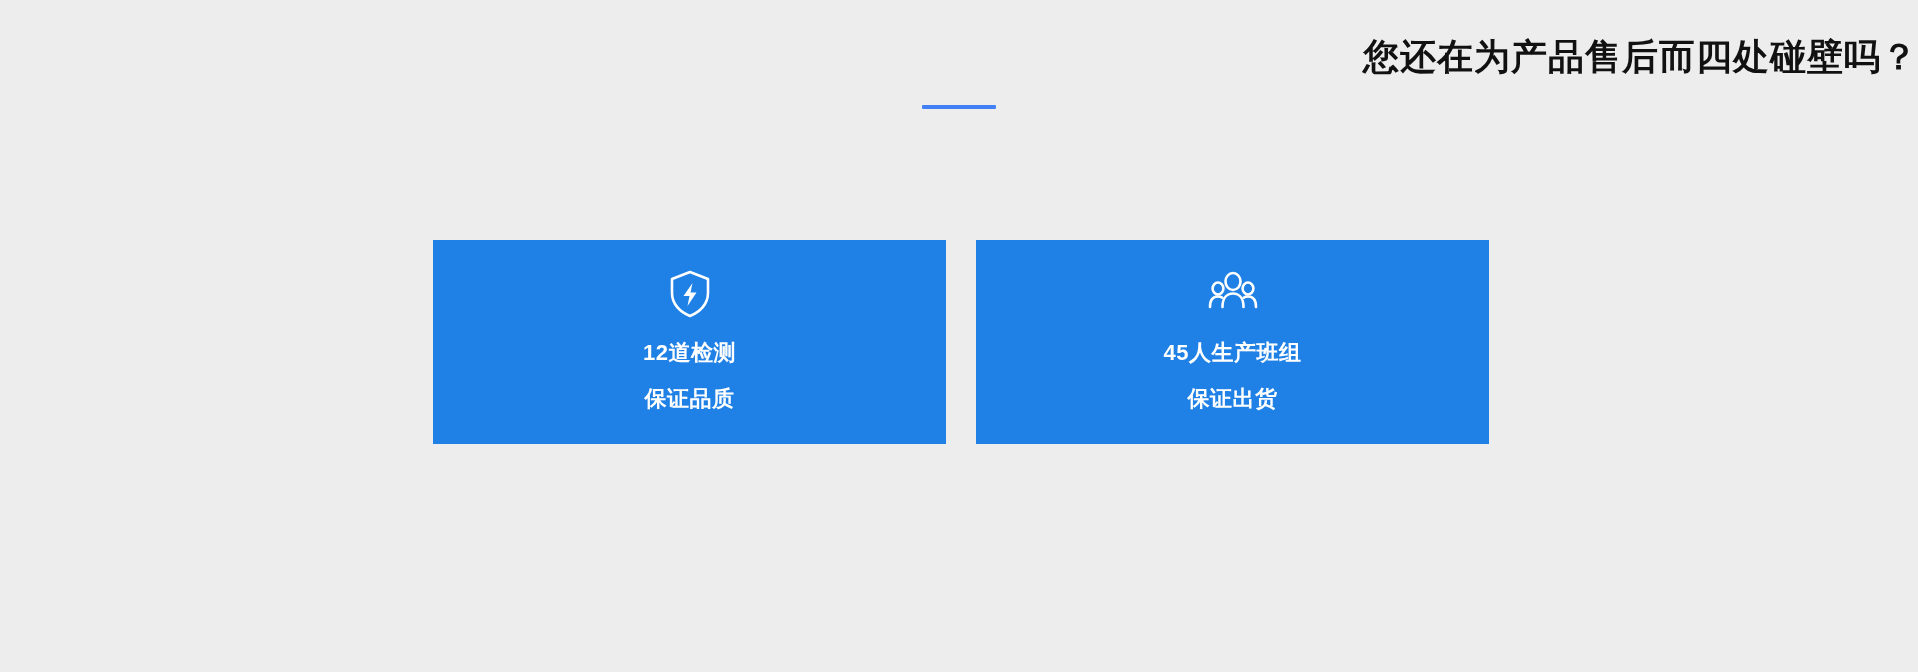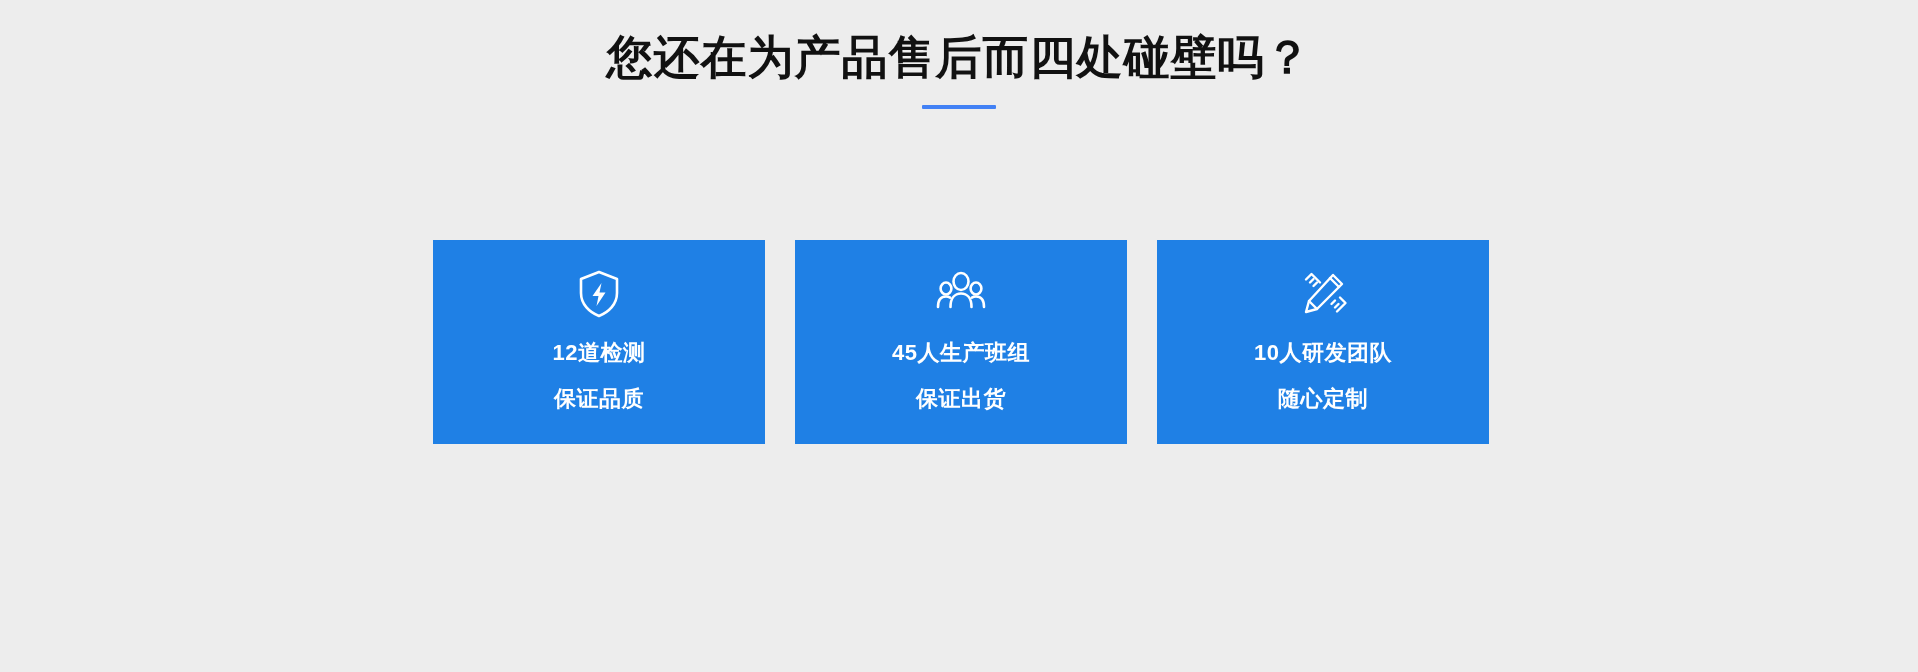--- a/index.html
+++ b/index.html
@@ -24,27 +24,28 @@
   
   .header {
     position: absolute;
     top: 34px;
     left: 0;
     width: 1918px;
     text-align: center;
   }
 
   .title {
-    font-size: 46px;
+    font-size: 36px;
     font-weight: bold;
     color: #111111;
     letter-spacing: 1px;
     line-height: 46px;
     margin: 0;
     white-space: nowrap;
+    text-align: right;
   }
 
   .subtitle {
     margin: 18px 0 0 0;
     font-size: 15px;
     font-weight: bold;
     color: #2b2b2b;
     letter-spacing: 0.5px;
     line-height: 22px;
   }
@@ -156,39 +157,16 @@
           <ellipse cx="43" cy="22.5" rx="5.4" ry="6" stroke="#ffffff" stroke-width="2.6"></ellipse>
           <path d="M51 41 C51 34 48 30.5 43 30.5 C41.4 30.5 40 30.9 38.8 31.6" stroke="#ffffff" stroke-width="2.6" stroke-linecap="round"></path>
         </svg>
       </span>
       <span class="card-text">
         <span class="card-line1">45人生产班组</span>
         <span class="card-line2">保证出货</span>
       </span>
     </div>
 
-    <div class="card">
-      <span class="card-icon">
-        <svg viewBox="0 0 56 56" fill="none" xmlns="http://www.w3.org/2000/svg">
-          <g stroke="#ffffff" stroke-width="2.4" stroke-linejoin="round" stroke-linecap="round" fill="none">
-            <path d="M38 9 L47 18 L22 43 L11 46 L14 35 Z"></path>
-            <path d="M35 12 L44 21"></path>
-            <path d="M14 35 L22 43"></path>
-            <path d="M13 10 L22 19 L46 43 L42 47 L9 14 Z" opacity="0"></path>
-            <path d="M10 13 L17 6 L50 39 L43 46 Z" opacity="0"></path>
-            <path d="M11 13.5 L16.5 8 L25 16.5"></path>
-            <path d="M18.5 13 L15 16.5"></path>
-            <path d="M22 16.5 L18.5 20"></path>
-            <path d="M45 31.5 L50.5 37 L42 45.5"></path>
-            <path d="M43.5 38 L40 41.5"></path>
-            <path d="M40 34.5 L36.5 38"></path>
-          </g>
-        </svg>
-      </span>
-      <span class="card-text">
-        <span class="card-line1">10人研发团队</span>
-        <span class="card-line2">随心定制</span>
-      </span>
-    </div>
 
 
   </div>
 </div>
 
 </body></html>

